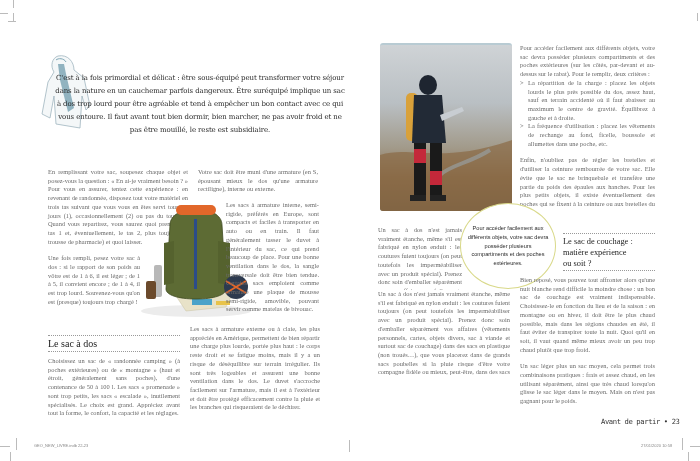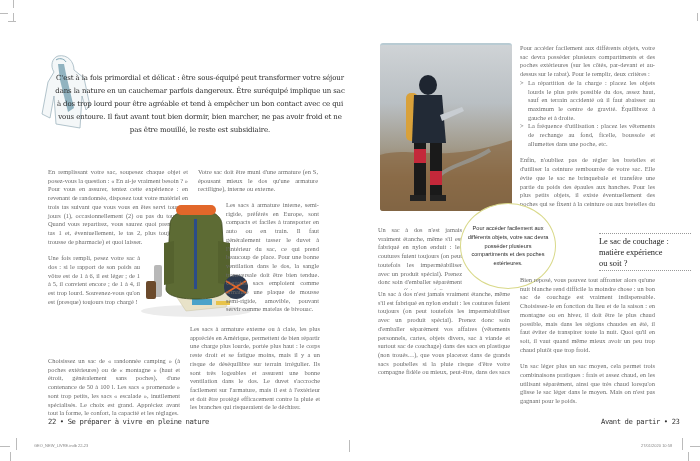--- a/index.html
+++ b/index.html
@@ -90,25 +90,27 @@
   <div class="col body-text" style="left:198px;top:168px;width:120px;">
     <p>Votre sac doit être muni d'une armature (en S, épousant mieux le dos qu'une armature rectiligne), interne ou externe.</p>
   </div>
   <div class="col body-text" style="left:226px;top:201px;width:93px;">
     <p>Les sacs à armature interne, semi-rigide, préférés en Europe, sont compacts et faciles à transporter en auto ou en train. Il faut généralement tasser le duvet à l'intérieur du sac, ce qui prend beaucoup de place. Pour une bonne ventilation dans le dos, la sangle transversale doit être bien tendue. Certains sacs emploient comme armature une plaque de mousse semi-rigide, amovible, pouvant servir comme matelas de bivouac.</p>
   </div>
   <div class="col body-text" style="left:190px;top:325px;width:130px;">
     <p>Les sacs à armature externe ou à claie, les plus appréciés en Amérique, permettent de bien répartir une charge plus lourde, portée plus haut : le corps reste droit et se fatigue moins, mais il y a un risque de déséquilibre sur terrain irrégulier. Ils sont très logeables et assurent une bonne ventilation dans le dos. Le duvet s'accroche facilement sur l'armature, mais il est à l'extérieur et doit être protégé efficacement contre la pluie et les branches qui risqueraient de le déchirer.</p>
   </div>
 
+  <div class="section-head" style="left:48px;top:335px;width:132px;height:17px;padding-top:2px;font-size:10px;">
+    <span>Le sac à dos</span>
+  </div>
   <div class="col body-text" style="left:48px;top:357px;width:132px;">
     <p>Choisissez un sac de « randonnée camping » (à poches extérieures) ou de « montagne » (haut et étroit, généralement sans poches), d'une contenance de 50 à 100 l. Les sacs « promenade » sont trop petits, les sacs « escalade », inutilement spécialisés. Le choix est grand. Appréciez avant tout la forme, le confort, la capacité et les réglages.</p>
   </div>
 
-  <div class="running-foot" style="left:48px;top:417px;">22 • Se préparer à vivre en pleine nature</div>
   <div class="slug" style="left:34px;top:443px;">GEO_NEW_LIVRE.indb   22-23</div>
   <div class="crop" style="left:0;top:446px;width:10px;height:1px;"></div>
   <div class="crop" style="left:16px;top:438px;width:1px;height:12px;"></div>
   <div class="crop" style="left:10px;top:452px;width:1px;height:9px;"></div>
 </div>
 
 <div class="page page-right">
   <div class="crop" style="left:347px;top:13px;width:1px;height:8px;"></div>
 </div>
 
@@ -142,21 +144,21 @@
     <li>La répartition de la charge : placez les objets lourds le plus près possible du dos, assez haut, sauf en terrain accidenté où il faut abaisser au maximum le centre de gravité. Équilibrez à gauche et à droite.</li>
     <li>La fréquence d'utilisation : placez les vêtements de rechange au fond, ficelle, boussole et allumettes dans une poche, etc.</li>
   </ul>
   <p style="margin-top:8px;">Enfin, n'oubliez pas de régler les bretelles et d'utiliser la ceinture rembourrée de votre sac. Elle évite que le sac ne brinquebale et transfère une partie du poids des épaules aux hanches. Pour les plus petits objets, il existe éventuellement des poches qui se fixent à la ceinture ou aux bretelles du sac.</p>
 </div>
 
 <div class="callout">
   <span>Pour accéder facilement aux différents objets, votre sac devra posséder plusieurs compartiments et des poches extérieures.</span>
 </div>
 
-<div class="section-head" style="left:563px;top:233px;width:92px;height:38px;padding-top:2px;font-size:8.4px;line-height:11px;margin-left:36px;">
+<div class="section-head" style="left:563px;top:233px;width:92px;height:38px;padding-top:2px;font-size:8.4px;line-height:11px;">
   <div>Le sac de couchage :</div>
   <div>matière expérience</div>
   <div>ou soit ?</div>
 </div>
 <div class="col body-text" style="left:520px;top:276px;width:135px;">
   <p style="margin-bottom:8px;">Bien reposé, vous pouvez tout affronter alors qu'une nuit blanche rend difficile la moindre chose : un bon sac de couchage est vraiment indispensable. Choisissez-le en fonction du lieu et de la saison : en montagne ou en hiver, il doit être le plus chaud possible, mais dans les régions chaudes en été, il faut éviter de transpirer toute la nuit. Quoi qu'il en soit, il vaut quand même mieux avoir un peu trop chaud plutôt que trop froid.</p>
   <p>Un sac léger plus un sac moyen, cela permet trois combinaisons pratiques : frais et assez chaud, en les utilisant séparément, ainsi que très chaud lorsqu'on glisse le sac léger dans le moyen. Mais on n'est pas gagnant pour le poids.</p>
 </div>
 
 <div class="running-foot" style="left:601px;top:417px;text-align:center;">Avant de partir • 23</div>

